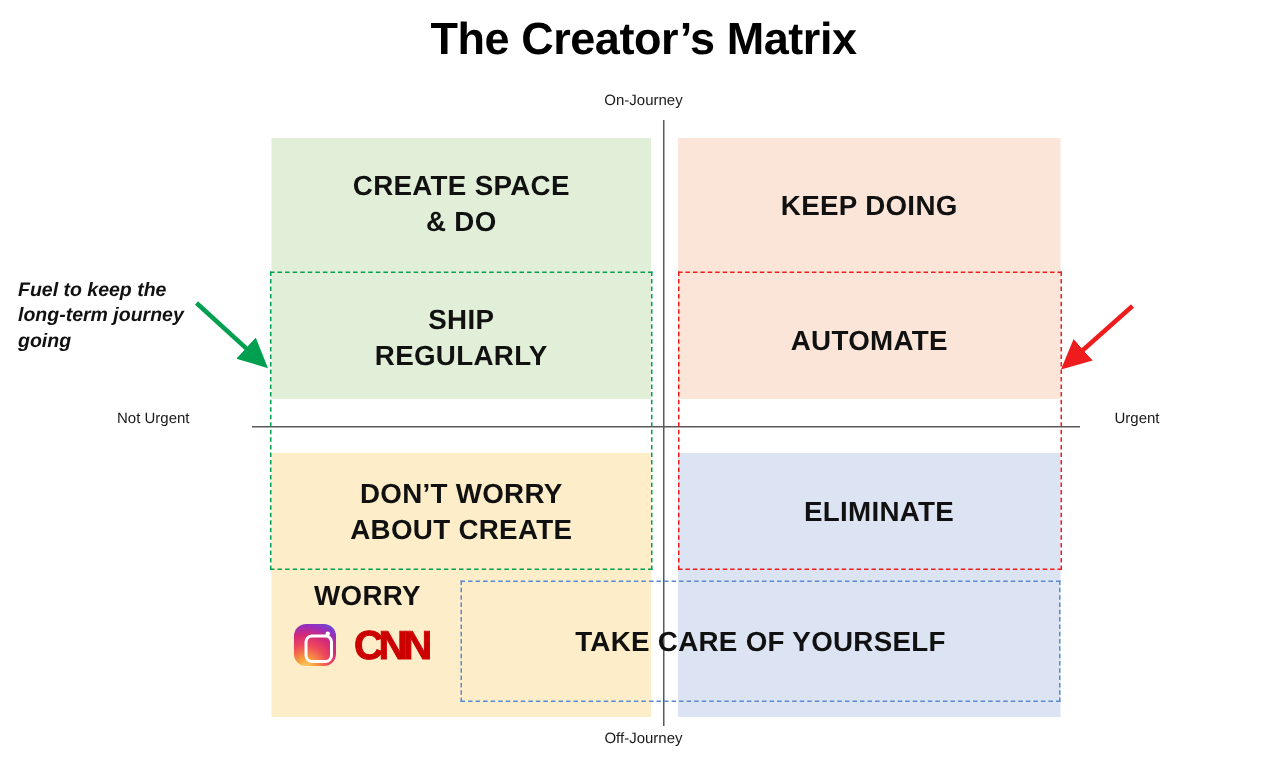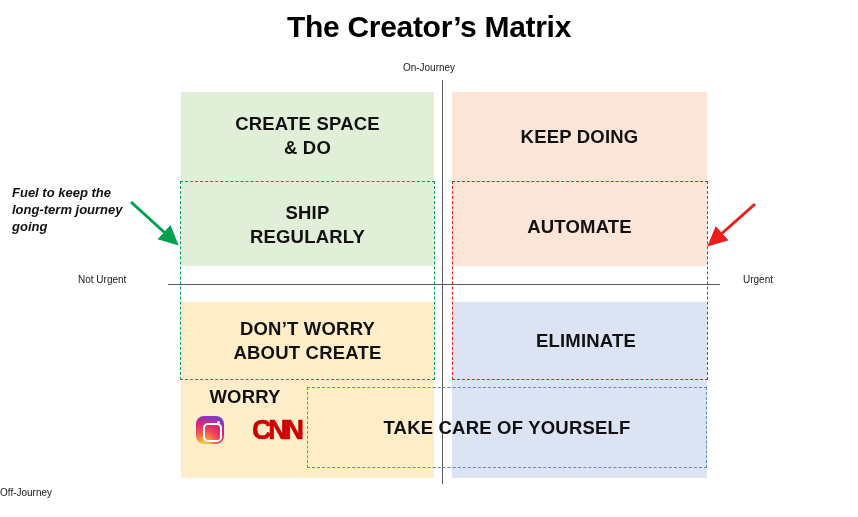--- a/index.html
+++ b/index.html
@@ -26,21 +26,21 @@
   }
 
   
   .axis-label {
     position: absolute;
     font-size: 10px;
     color: #1a1a1a;
     white-space: nowrap;
   }
   .axis-top   { left: 0; top: 62px; width: 858px; text-align: center; }
-  .axis-bottom{ left: 0; top: 487px; width: 858px; }
+  .axis-bottom{ left: 0; top: 487px; width: 858px; text-align: center; }
   .axis-left  { left: 78px; top: 274px; }
   .axis-right { left: 743px; top: 274px; }
 
   
   .axis-v {
     position: absolute;
     left: 442px; top: 80px;
     width: 1.4px; height: 404px;
     background: #595959;
   }
@@ -88,21 +88,21 @@
                 border: 1.6px dashed #ee1c1c; }
   .dash-blue  { left: 307px; top: 387px; width: 400px; height: 81px;
                 border: 1.6px dashed #5b8ad4; }
 
   
   .logo-row {
     position: absolute;
     left: 196px; top: 416px;
     display: flex;
     align-items: center;
-    gap: 28px;
+    gap: 12px;
   }
   .ig-logo {
     width: 28px; height: 28px;
     border-radius: 8px;
     background: radial-gradient(circle at 28% 105%, #fdd56c 0%, #f7a13a 18%,
                 #ef4a5b 42%, #d62976 62%, #962fbf 80%, #4f5bd5 100%);
     position: relative;
     flex: 0 0 auto;
   }
   .ig-logo::before {

